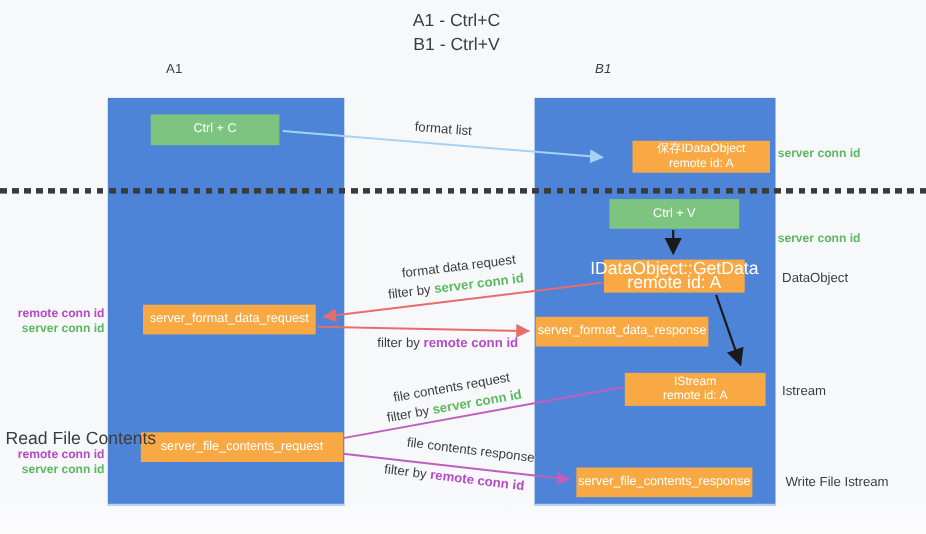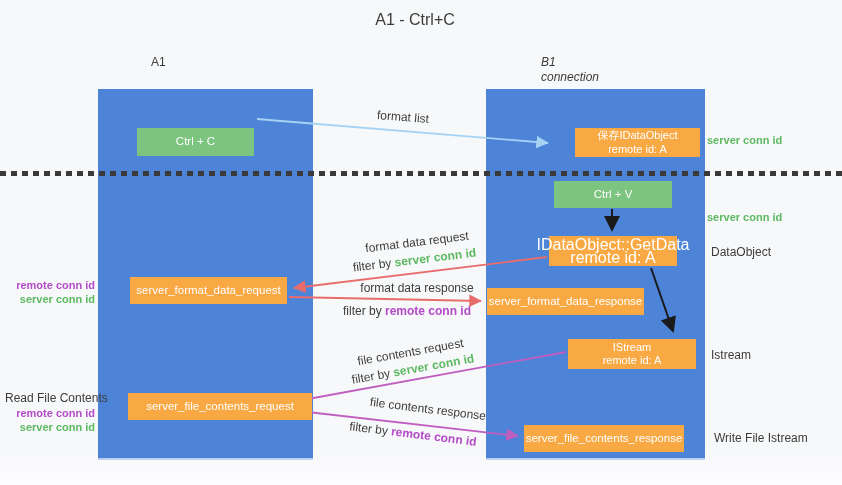--- a/index.html
+++ b/index.html
@@ -55,28 +55,28 @@
   .arrow-label .colored-purple{color:#b44bc8;font-weight:bold;}
   svg.overlay{position:absolute;left:0;top:0;pointer-events:none;}
 </style>
 </head>
 <body>
 
 <div class="stage">
 
   <div class="abs title">
     <div>A1 - Ctrl+C</div>
+    <div>B1 - Ctrl+V</div>
   </div>
 
   <div class="abs col-header" style="left:151px;top:55px;">
     <div>A1</div>
   </div>
   <div class="abs col-header" style="left:541px;top:55px;font-style:italic;">
     <div>B1</div>
-    <div>connection</div>
   </div>
 
   <div class="abs col" style="left:98px;top:89px;width:215px;height:369px;"></div>
   <div class="abs col" style="left:486px;top:89px;width:219px;height:369px;"></div>
 
   <div class="abs dashed-line"></div>
 
   <svg class="overlay" width="842" height="485" viewBox="0 0 842 485">
     <defs>
       <marker id="mBlue" markerWidth="8" markerHeight="8" refX="6.5" refY="3.5" orient="auto">
@@ -94,21 +94,21 @@
     </defs>
     <line x1="257" y1="119" x2="548" y2="143" stroke="#a6d3f3" stroke-width="1.8" marker-end="url(#mBlue)"></line>
     <line x1="612" y1="209" x2="612" y2="230" stroke="#1a1a1a" stroke-width="2" marker-end="url(#mBlack)"></line>
     <line x1="651" y1="268" x2="673" y2="331" stroke="#1a1a1a" stroke-width="2" marker-end="url(#mBlack)"></line>
     <line x1="547" y1="257" x2="294" y2="288" stroke="#e96c6c" stroke-width="1.8" marker-end="url(#mRed)"></line>
     <line x1="289" y1="297" x2="481" y2="301" stroke="#e96c6c" stroke-width="1.8" marker-end="url(#mRed)"></line>
     <line x1="566" y1="352" x2="297" y2="401" stroke="#c05ec0" stroke-width="1.8" marker-end="url(#mPurple)"></line>
     <line x1="290" y1="410" x2="518" y2="436" stroke="#c05ec0" stroke-width="1.8" marker-end="url(#mPurple)"></line>
   </svg>
 
-  <div class="abs box green-box" style="left:137px;top:104px;width:117px;height:28px;margin-top:24px;">
+  <div class="abs box green-box" style="left:137px;top:104px;width:117px;height:28px;">
     <span>Ctrl + C</span>
   </div>
 
   <div class="abs box orange-box" style="left:575px;top:128px;width:125px;height:29px;font-size:11px;">
     <div>
       <div>保存IDataObject</div>
       <div>remote id: A</div>
     </div>
   </div>
 
@@ -149,34 +149,33 @@
   <div class="abs green-label" style="left:707px;top:134px;">server conn id</div>
   <div class="abs green-label" style="left:707px;top:211px;">server conn id</div>
   <div class="abs side-label" style="left:711px;top:245px;">DataObject</div>
   <div class="abs side-label" style="left:711px;top:348px;">Istream</div>
   <div class="abs side-label" style="left:714px;top:431px;">Write File Istream</div>
 
   <div class="abs conn-pair" style="left:5px;top:279px;">
     <div class="remote">remote conn id</div>
     <div class="server">server conn id</div>
   </div>
-  <div class="abs side-label" style="left:5px;top:391px;width:90px;text-align:right;font-size:12px;">Read File Contents</div>
+  <div class="abs side-label" style="left:5px;top:391px;width:90px;text-align:right;font-size:16px;">Read File Contents</div>
   <div class="abs conn-pair" style="left:5px;top:407px;">
     <div class="remote">remote conn id</div>
     <div class="server">server conn id</div>
   </div>
 
   <div class="abs arrow-label" style="left:358px;top:110px;width:90px;transform:rotate(4.5deg);">format list</div>
 
   <div class="abs arrow-label" style="left:352px;top:235px;width:130px;transform:rotate(-7deg);">format data request</div>
   <div class="abs arrow-label" style="left:342px;top:253px;width:145px;transform:rotate(-7deg);">
     <span>filter by </span><span class="colored-green">server conn id</span>
   </div>
 
-  <div class="abs arrow-label" style="left:352px;top:281px;width:130px;">format data response</div>
   <div class="abs arrow-label" style="left:337px;top:304px;width:140px;">
     <span>filter by </span><span class="colored-purple">remote conn id</span>
   </div>
 
   <div class="abs arrow-label" style="left:348px;top:345px;width:125px;transform:rotate(-10deg);">file contents request</div>
   <div class="abs arrow-label" style="left:343px;top:362px;width:140px;transform:rotate(-10deg);">
     <span>filter by </span><span class="colored-green">server conn id</span>
   </div>
 
   <div class="abs arrow-label" style="left:363px;top:402px;width:130px;transform:rotate(7deg);">file contents response</div>

